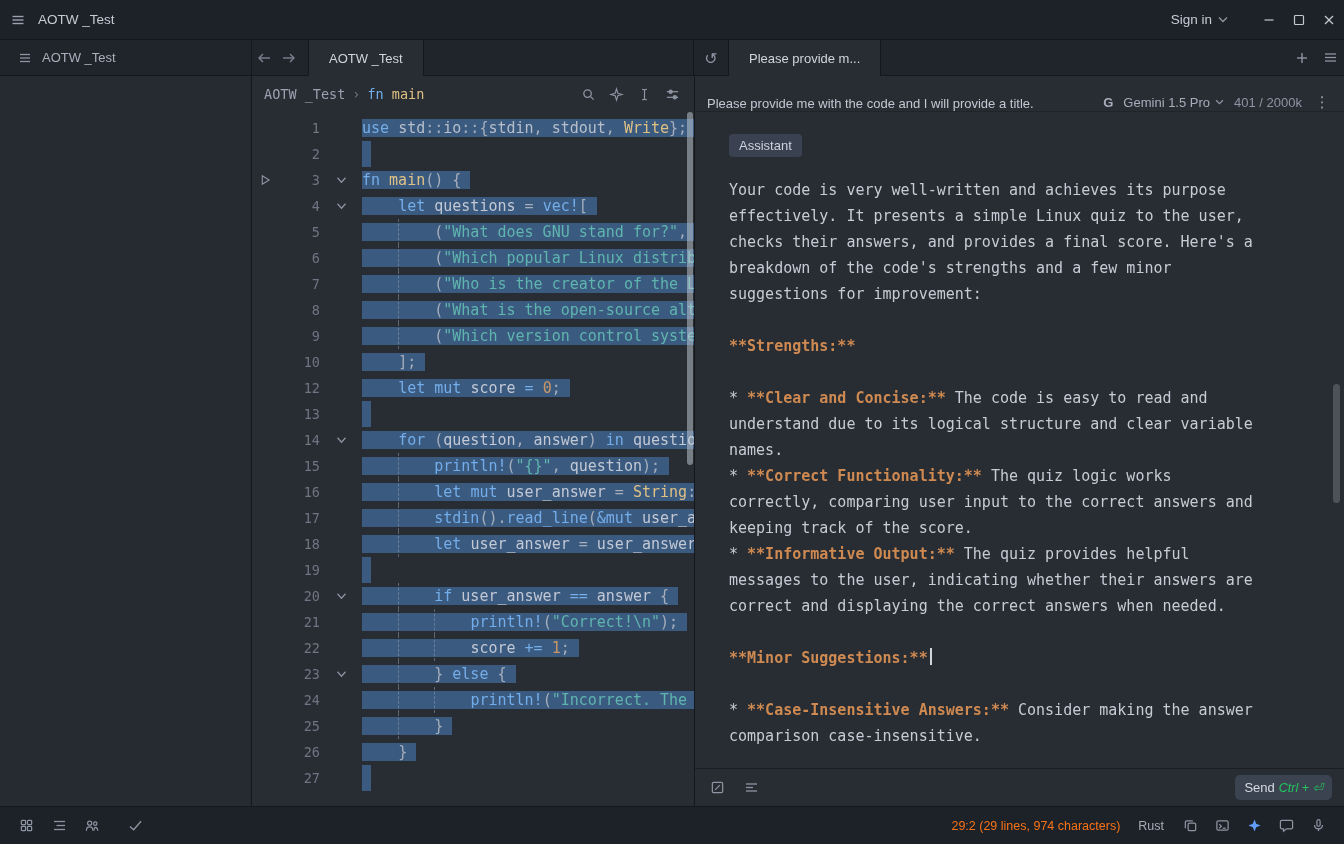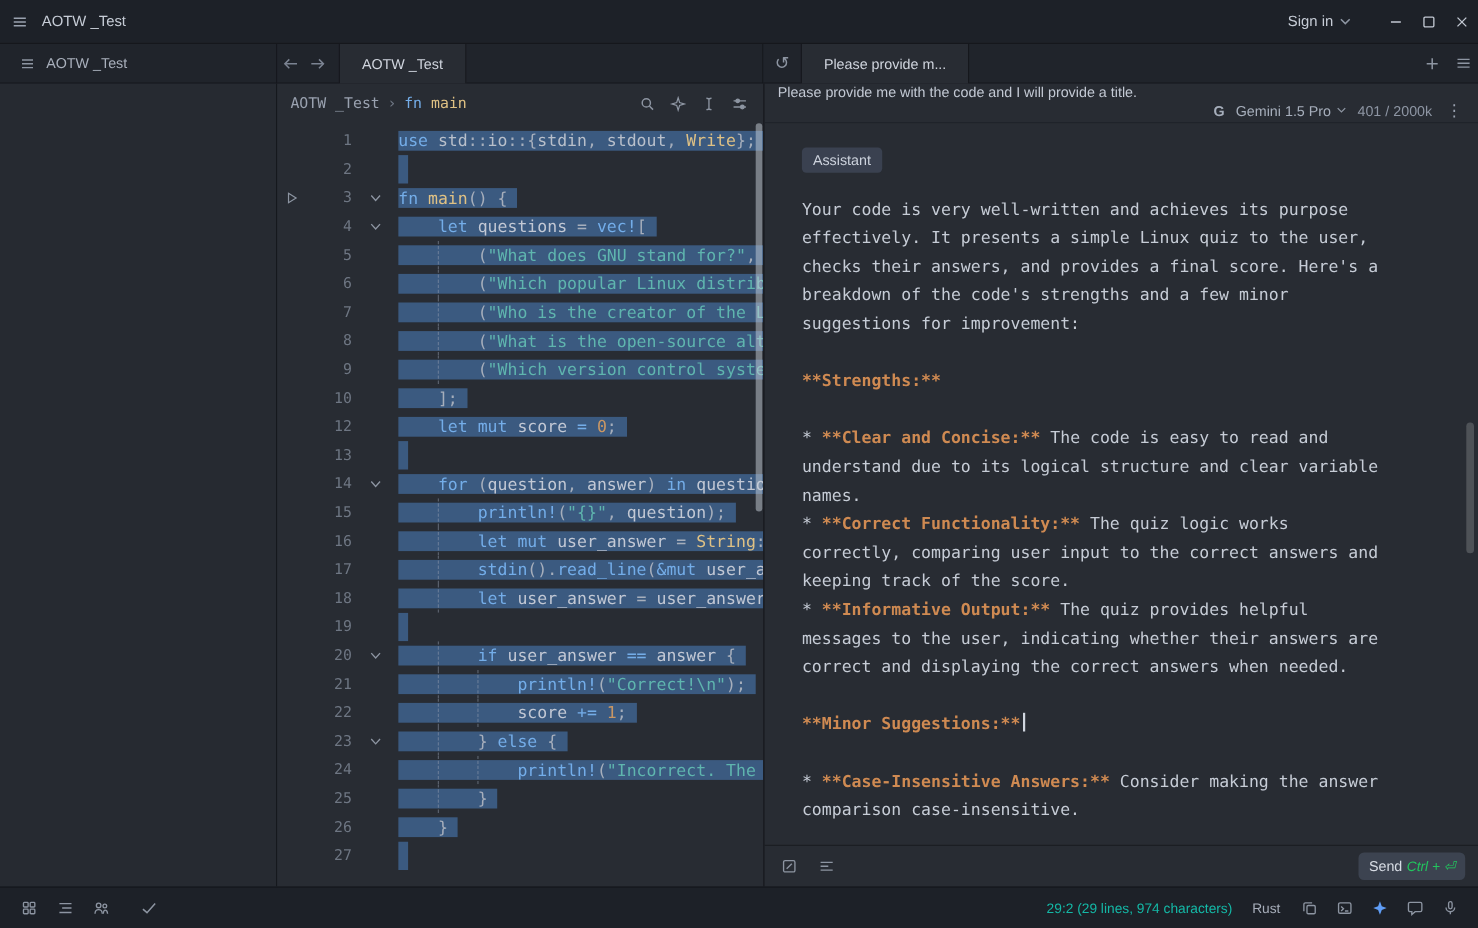--- a/index.html
+++ b/index.html
@@ -49,21 +49,21 @@
   .sel { background:#3b5a80; padding-right:9px; }
   .sel-empty { display:inline-block; background:#3b5a80; width:9px; height:26px; }
   .guide { position:absolute; top:0; bottom:0; width:0; border-left:1px dashed rgba(150,160,178,0.5); z-index:2; }
   .tk-kw{color:#74ade8} .tk-pl{color:#b8bfca} .tk-vr{color:#c2c8d4} .tk-pn{color:#a6aebb}
   .tk-st{color:#5fb5ae} .tk-nu{color:#c99764} .tk-fc{color:#73ade9} .tk-fd{color:#dfc184}
   .tk-ty{color:#dfc184} .tk-mc{color:#73ade9} .tk-op{color:#74ade8}
   #editor-scrollbar { position:absolute; right:1px; top:36px; width:6px; height:353px; background:rgba(200,207,218,0.5); border-radius:3px; cursor:pointer; z-index:5; }
 
   
   #assistant-pane { position:absolute; left:694px; top:76px; width:650px; height:730px; background:#282c33; border-left:1px solid #15171c; }
-  .as-toolbar { height:36px; display:flex; align-items:flex-start; padding:0 12px; border-bottom:1px solid #1f232a;flex-direction:column; }
+  .as-toolbar { height:36px; display:flex; align-items:flex-end; padding:0 12px; border-bottom:1px solid #1f232a; }
   .as-title { color:#c3c9d4; font-size:13px; white-space:nowrap; overflow:hidden; text-overflow:ellipsis; max-width:392px; }
   .as-tools { margin-left:auto; display:flex; align-items:center; gap:10px; }
   .provider-g { color:#a6aebb; font-size:13px; font-weight:bold; }
   .model-sel { display:flex; align-items:center; gap:5px; color:#a6aebb; font-size:13px; cursor:pointer; }
   .token-count { color:#8d95a3; font-size:13px; }
   .kebab { color:#9aa2af; font-size:15px; width:20px; text-align:center; cursor:pointer; }
 
   .as-content { position:relative; height:656px; overflow:hidden; cursor:text; }
   .role-badge { display:inline-block; margin:22px 0 0 34px; background:#3a4150; color:#cdd3dd; font-size:13px;
     padding:4px 10px; border-radius:4px; cursor:pointer; }
@@ -81,21 +81,21 @@
   .send-label { color:#d6dbe3; font-size:13px; }
   .send-key { color:#22c55e; font-size:12.5px;font-style:italic; }
 
   
   #statusbar { position:absolute; left:0; top:806px; width:1344px; height:38px; background:#1d2128; border-top:1px solid #15171c;
     display:flex; align-items:center; padding:0 14px; }
   .sb-left { display:flex; align-items:center; gap:9px; }
   .sb-left .icon-btn, .sb-right .icon-btn { width:24px; height:26px; }
   .sb-spacer { flex:1; }
   .sb-right { display:flex; align-items:center; gap:8px; }
-  .sb-cursor { color:#14b8a6; font-size:12.5px; margin-right:10px; cursor:pointer; }
+  .sb-cursor { color:#f97316; font-size:12.5px; margin-right:10px; cursor:pointer; }
   .sb-lang { color:#a6adb9; font-size:12.5px; margin-right:6px; cursor:pointer; }
   .gap-before { margin-left:10px; }
 </style>
 </head>
 <body>
 
 <div class="titlebar">
   <div class="tb-menu">
     <span>
       <svg width="16" height="16" viewBox="0 0 16 16" fill="none" stroke="#9aa2af" stroke-width="1.4">

